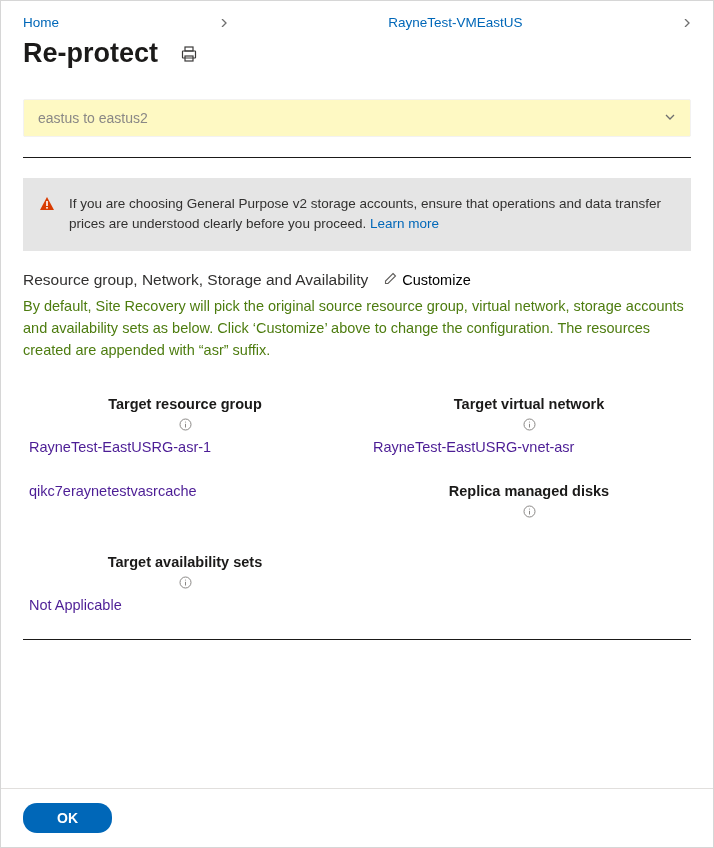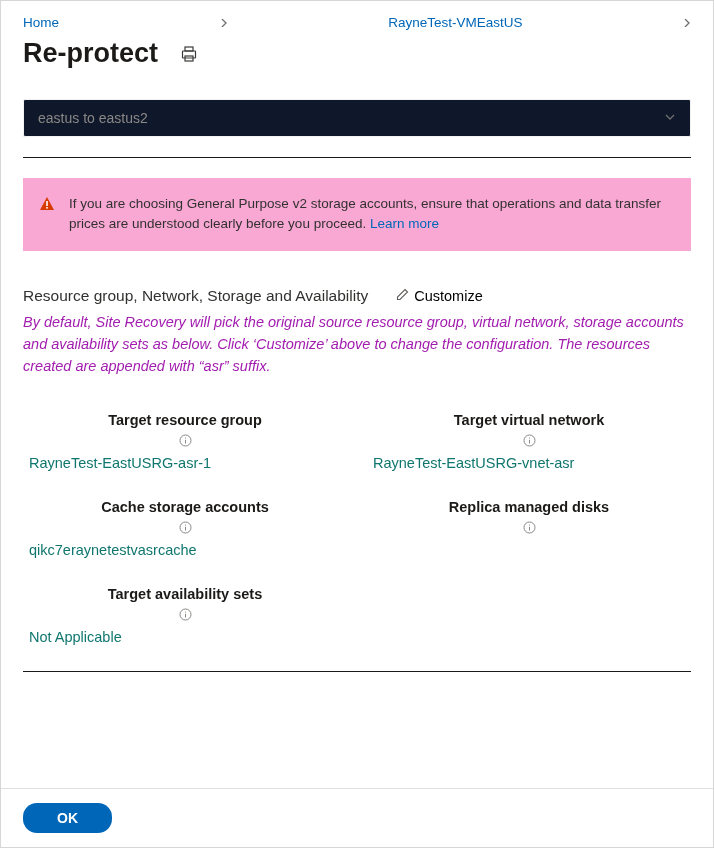--- a/index.html
+++ b/index.html
@@ -56,88 +56,87 @@
     .print-btn {
       color: #3b3a39;
       cursor: pointer;
       padding: 2px;
     }
     .print-btn svg {
       display: block;
     }
     .select-box {
       width: 100%;
-      background: #0f172a;
+      background: #fef9c3;
       border: 1px solid #f3f2f1;
       border-radius: 2px;
       padding: 10px 14px;
       color: #8a8886;
       font-size: 14px;
       display: flex;
       align-items: center;
       justify-content: space-between;
       cursor: default;
       margin-bottom: 20px;
     }
     .select-box .chevron {
       color: #6f6f6f;
     }
     .hr-line {
       border: none;
       border-top: 1px solid #1b1a19;
       margin-bottom: 20px;
     }
     .warning-banner {
-      background: #f9a8d4;
+      background: #e5e5e5;
       padding: 16px 20px 16px 16px;
       display: flex;
       gap: 14px;
       font-size: 13.5px;
       line-height: 1.5;
-      margin-bottom: 36px;
+      margin-bottom: 20px;
     }
     .warning-banner .icon {
       color: #d83b01;
       flex-shrink: 0;
       margin-top: 2px;
     }
     .warning-banner .msg {
       color: #323130;
     }
     .warning-banner a {
       color: #0067b8;
       text-decoration: none;
       cursor: pointer;
     }
     .section-head {
       display: flex;
       align-items: center;
-      gap: 24px;
+      gap: 12px;
       font-size: 15.5px;
       color: #323130;
       margin-bottom: 6px;
     }
     .customize-link {
       display: inline-flex;
       align-items: center;
       gap: 5px;
       color: #000000;
       font-size: 14.5px;
       cursor: pointer;
       margin-left: 4px;
     }
     .customize-link svg {
       stroke: #605e5c;
     }
     .section-desc {
       font-size: 14.5px;
       line-height: 1.55;
-      color: #a21caf;
+      color: #4d7c0f;
       margin-bottom: 34px;
-      font-style: italic;
     }
     .fields-grid {
       display: grid;
       grid-template-columns: 1fr 1fr;
       column-gap: 20px;
       row-gap: 28px;
       margin-bottom: 26px;
     }
     .field-label {
       display: flex;
@@ -149,21 +148,21 @@
       margin-bottom: 8px;
       flex-direction: column;
     }
     .info-ico {
       display: inline-flex;
       color: #8a8886;
       cursor: pointer;
     }
     .field-value {
       font-size: 14.5px;
-      color: #0f766e;
+      color: #4c1d95;
       padding-left: 6px;
     }
     .hr-line2 {
       border: none;
       border-top: 1px solid #1b1a19;
     }
     .footer-bar {
       border-top: 1px solid #e1dfdd;
       padding: 14px 22px;
       background: #fff;
@@ -272,30 +271,20 @@
               <circle cx="6.5" cy="6.5" r="5.5"></circle>
               <line x1="6.5" y1="5.8" x2="6.5" y2="9.5"></line>
               <circle cx="6.5" cy="4" r="0.6" fill="#8a8886" stroke="none"></circle>
             </svg>
         </span>
       </div>
       <div class="field-value">RayneTest-EastUSRG-vnet-asr</div>
     </div>
 
     <div>
-      <div class="field-label">
-        <span>Cache storage accounts</span>
-        <span class="info-ico">
-          <svg width="13" height="13" viewBox="0 0 13 13" fill="none" stroke="#8a8886" stroke-width="1">
-              <circle cx="6.5" cy="6.5" r="5.5"></circle>
-              <line x1="6.5" y1="5.8" x2="6.5" y2="9.5"></line>
-              <circle cx="6.5" cy="4" r="0.6" fill="#8a8886" stroke="none"></circle>
-            </svg>
-        </span>
-      </div>
       <div class="field-value">qikc7eraynetestvasrcache</div>
     </div>
 
     <div>
       <div class="field-label">
         <span>Replica managed disks</span>
         <span class="info-ico">
           <svg width="13" height="13" viewBox="0 0 13 13" fill="none" stroke="#8a8886" stroke-width="1">
               <circle cx="6.5" cy="6.5" r="5.5"></circle>
               <line x1="6.5" y1="5.8" x2="6.5" y2="9.5"></line>

